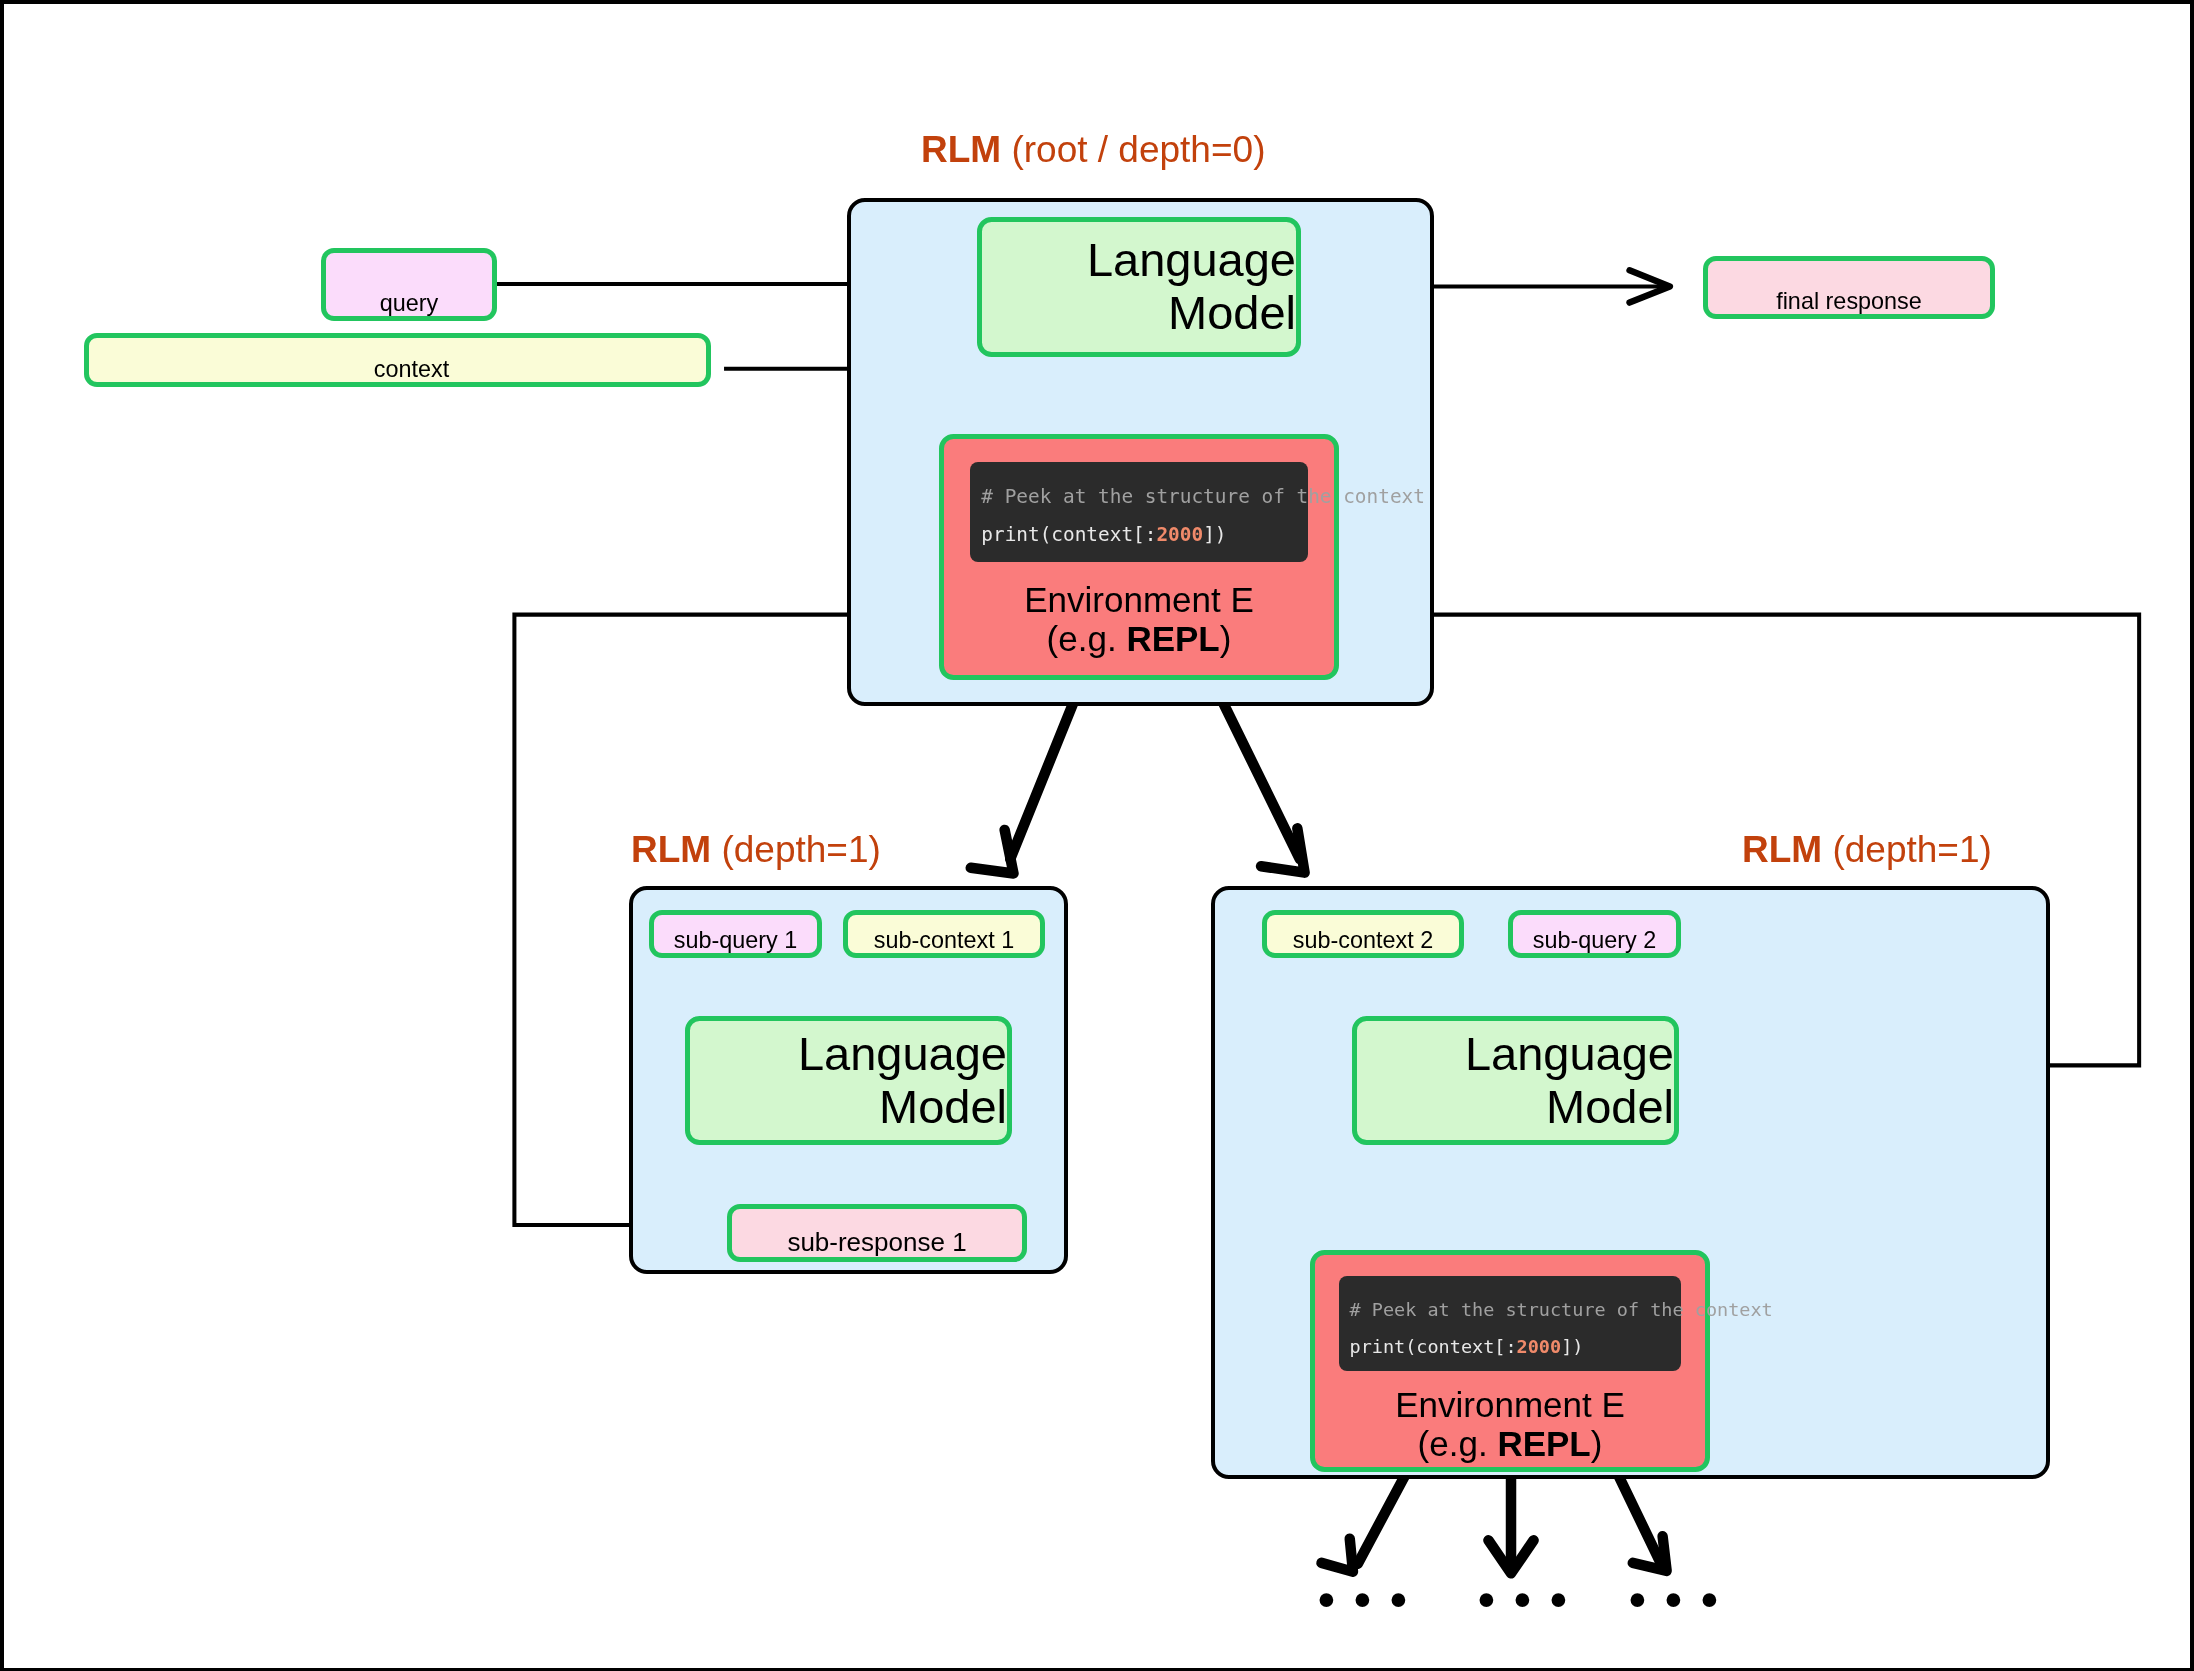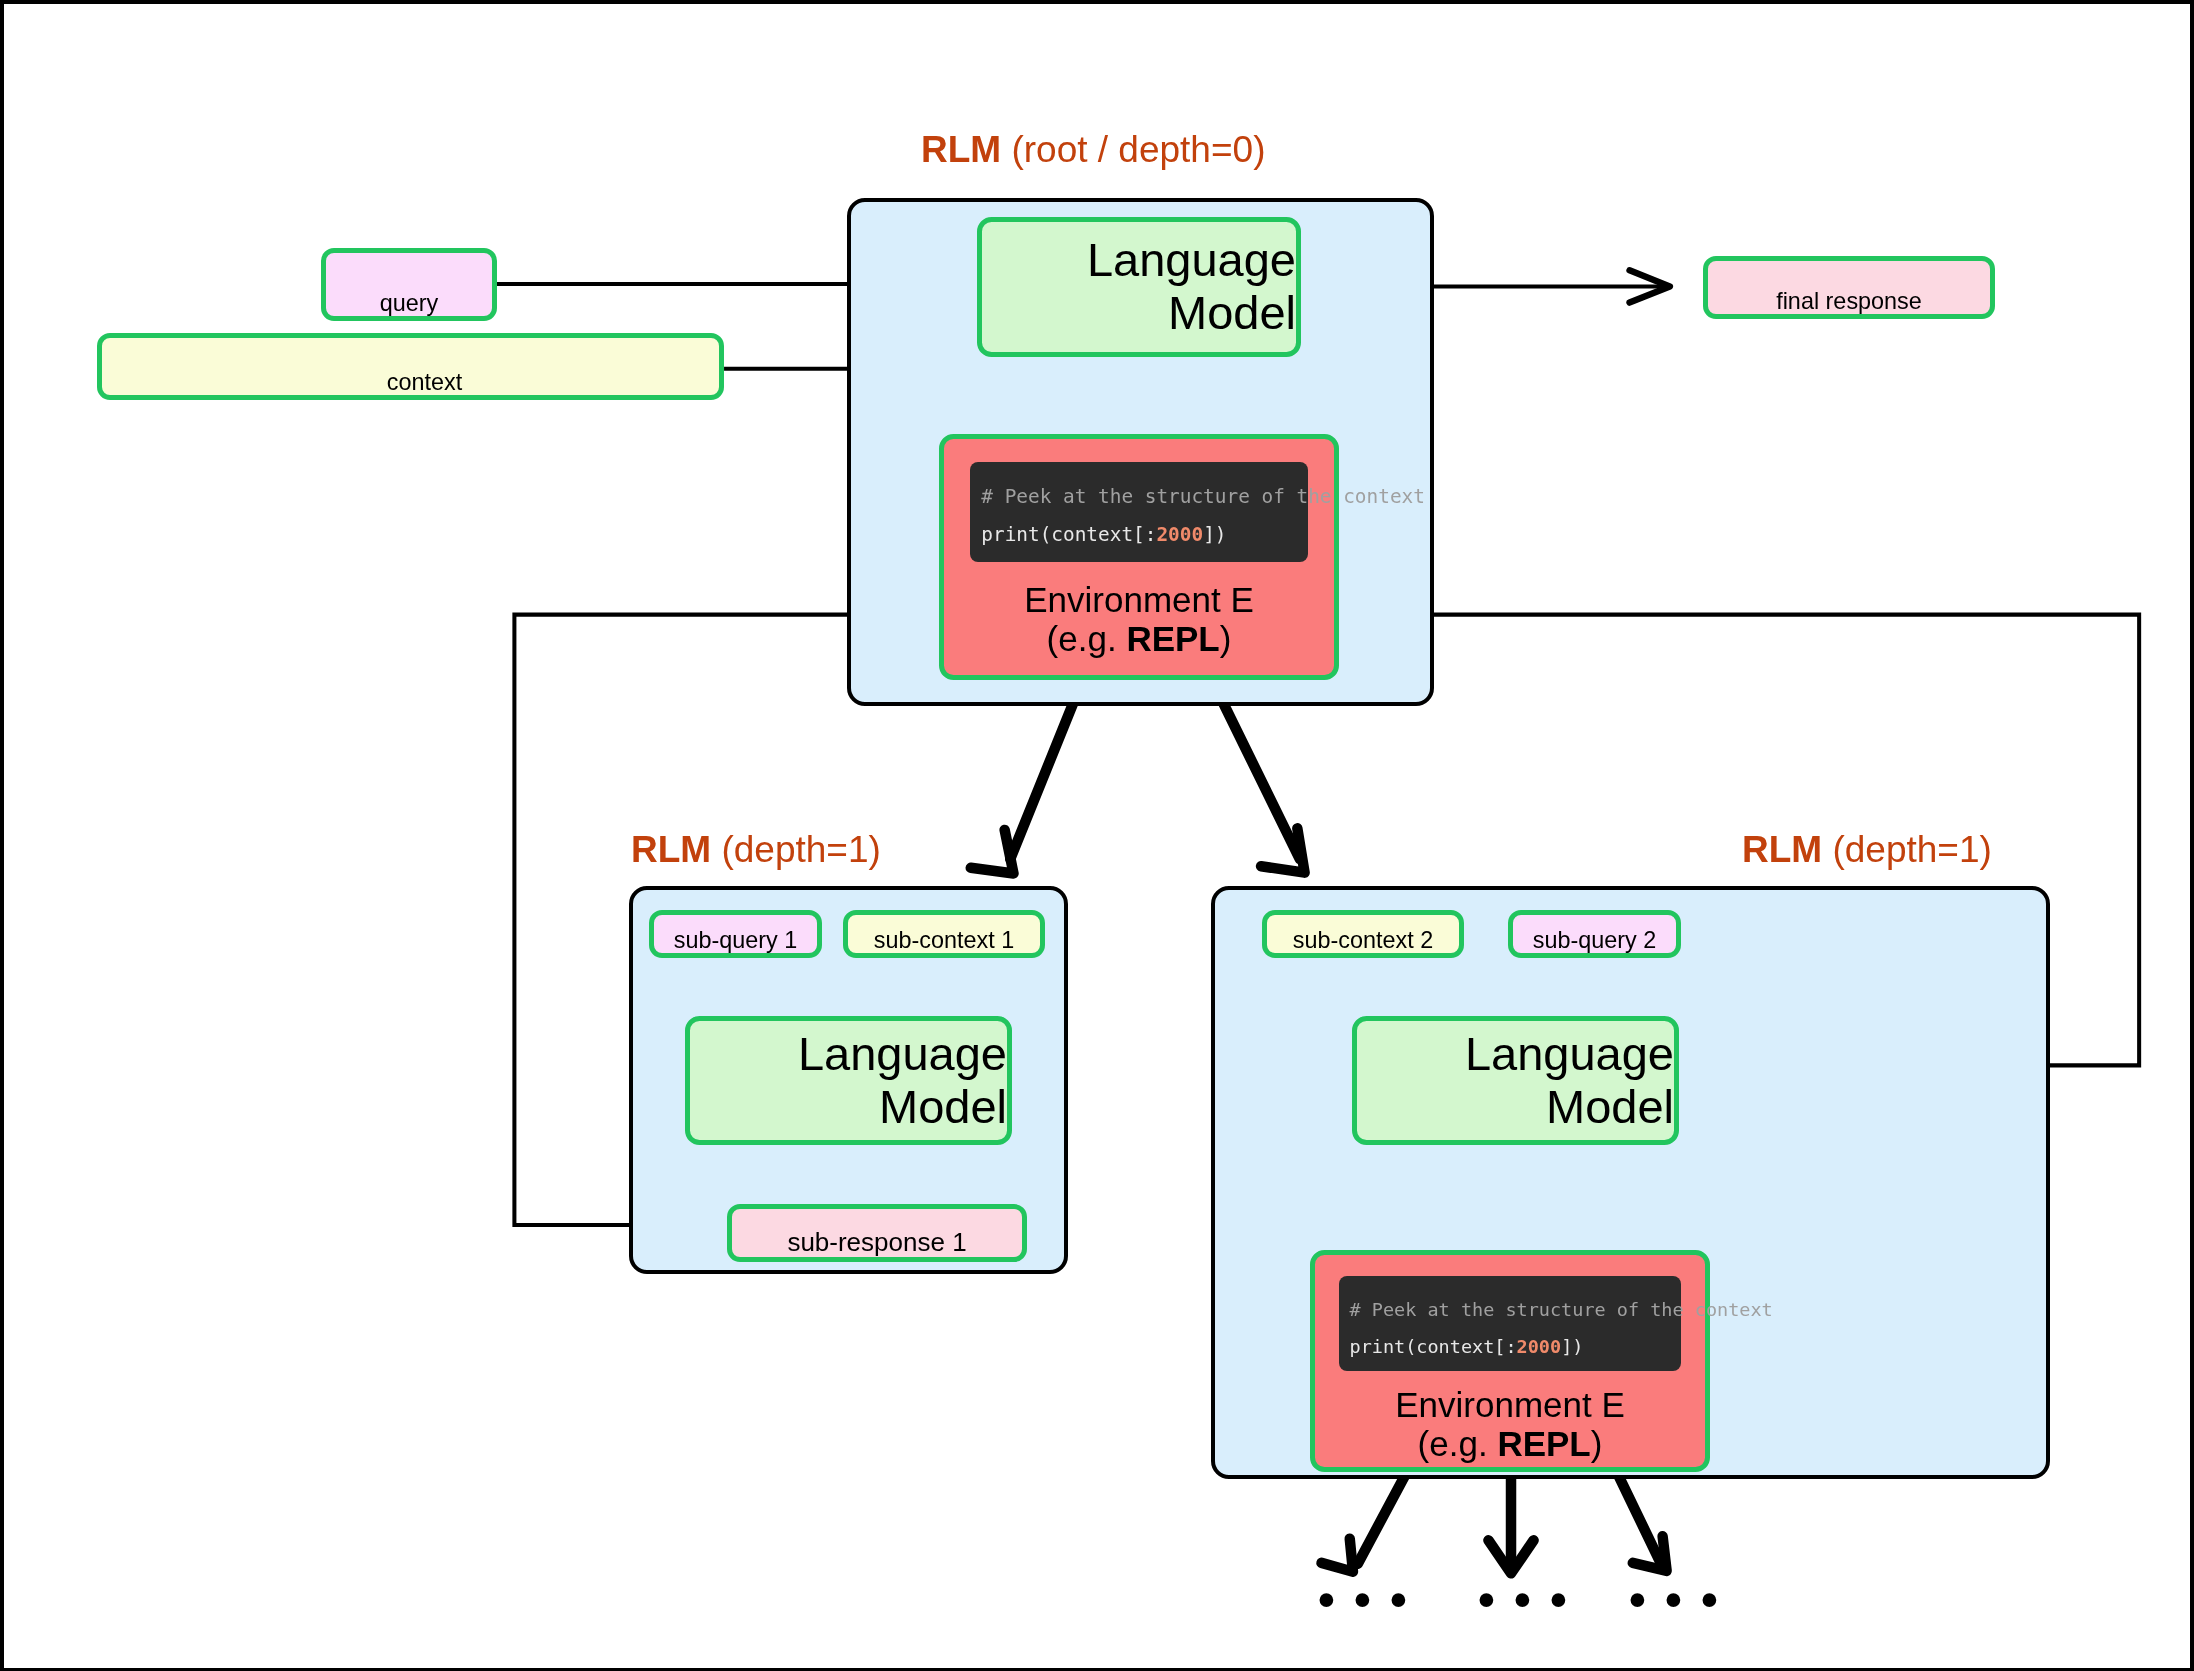--- a/index.html
+++ b/index.html
@@ -159,21 +159,21 @@
   <div class="caption" style="left:917px; top:127px;">
     <b>RLM</b><span> (root / depth=0)</span>
   </div>
 
   <div class="container-rlm" style="left:843px; top:194px; width:587px; height:508px;"></div>
 
   <div class="node pill c-query pill-label" style="left:317px; top:244px; width:176px; height:73px;">
     <span>query</span>
   </div>
 
-  <div class="node pill c-context pill-label" style="left:93px; top:329px; width:627px; height:67px;padding-left:28px;">
+  <div class="node pill c-context pill-label" style="left:80px; top:329px; width:627px; height:54px;padding-left:28px;">
     <span>context</span>
   </div>
 
   <div class="node pill c-response pill-label" style="left:1671px; top:252px; width:292px; height:63px;">
     <span>final response</span>
   </div>
 
   <div class="node box c-lm lm-label" style="left:973px; top:213px; width:324px; height:140px; flex-direction:column;">
     <span>Language</span>
     <span>Model</span>

